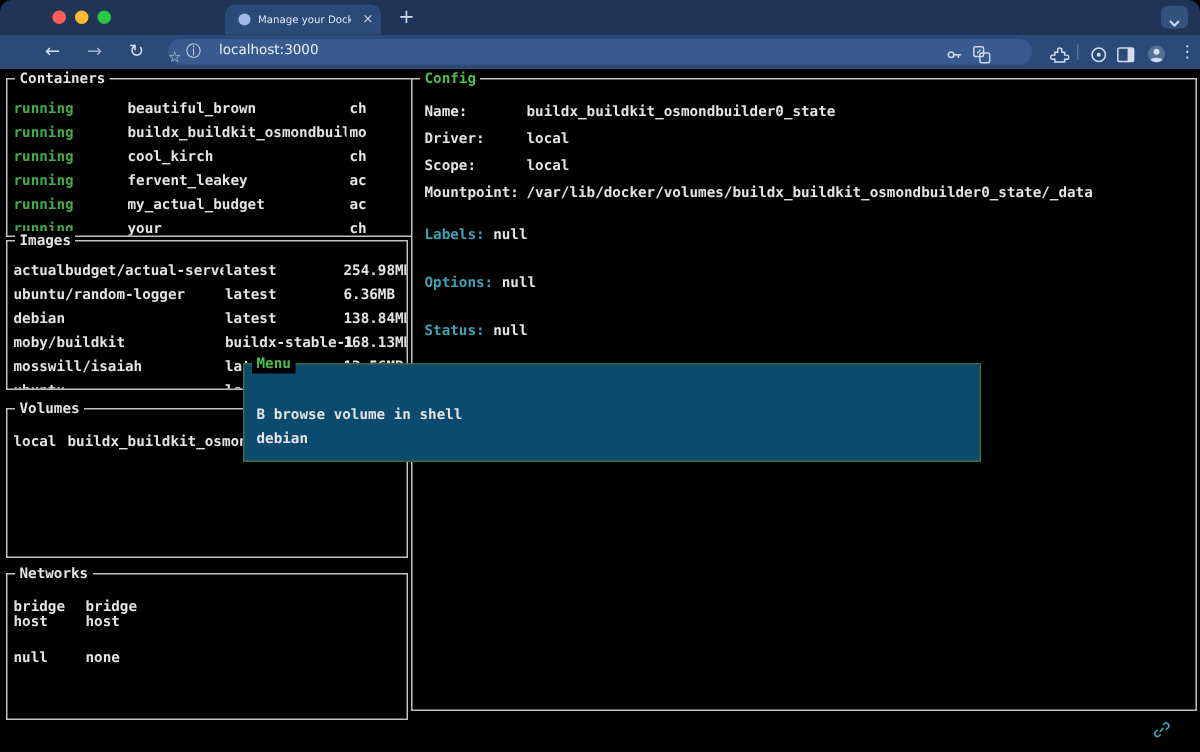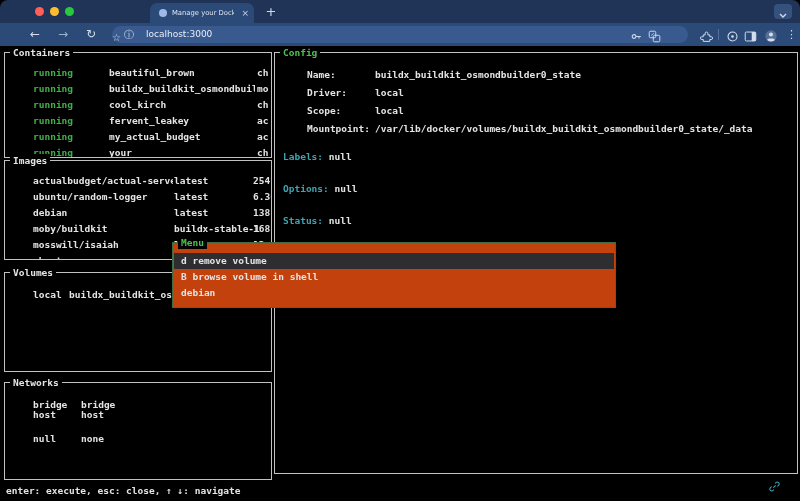--- a/index.html
+++ b/index.html
@@ -45,44 +45,44 @@
 
   
   .terminal{position:absolute;left:0;top:46px;width:800px;height:455px;background:#000;
             font-family:"DejaVu Sans Mono","Liberation Mono",monospace;
             font-size:9.5px;font-weight:700;color:var(--c-text,#e4e4e4);}
   .panel{position:absolute;border:1px solid var(--c-panel-border,#c2c2c2);background:#000;}
   .ptitle{position:absolute;top:-7px;left:5px;background:#000;padding:0 3px;line-height:13px;
           white-space:nowrap;}
   .ptitle.green{color:var(--c-green,#4ec04e);}
   .rows{position:absolute;left:0;top:0;right:0;bottom:0;overflow:hidden;}
-  .trow{position:absolute;left:0;right:0;height:16px;line-height:16px;white-space:nowrap;margin-left:24px;}
+  .trow{position:absolute;left:0;right:0;height:16px;line-height:16px;white-space:nowrap;}
   .trow span{position:absolute;white-space:nowrap;}
   .running{color:var(--c-running,#43ae47);}
   .cyan{color:var(--c-cyan,#3fa3b2);}
 
-  .p-containers{left:4px;top:6px;width:266px;height:104px;}
+  .p-containers{left:4px;top:6px;width:266px;height:104px;padding-left:20px;}
   .c-status{left:4px;} .c-name{left:80px;width:146px;overflow:hidden;} .c-img{left:228px;}
 
   .p-images{left:4px;top:114px;width:266px;height:98px;}
   .i-name{left:4px;width:140px;overflow:hidden;} .i-tag{left:145px;} .i-size{left:224px;}
 
   .p-volumes{left:4px;top:226px;width:266px;height:98px;}
   .v-driver{left:4px;} .v-name{left:40px;}
 
   .p-networks{left:4px;top:336px;width:266px;height:96px;}
   .n-name{left:4px;} .n-driver{left:52px;}
 
   .p-config{left:274px;top:6px;width:522px;height:420px;}
   .cfg-label{left:8px;} .cfg-value{left:76px;}
   .cfg-null{position:absolute;left:8px;height:16px;line-height:16px;white-space:nowrap;}
 
   
-  .menu{position:absolute;left:172px;top:196px;width:442px;height:64px;background:#c2410c;
-        border:1px solid var(--c-menu-border,#406b40);z-index:10;}
+  .menu{position:absolute;left:162px;top:196px;width:442px;height:64px;background:#0c4a6e;
+        border:1px solid var(--c-menu-border,#406b40);z-index:10;padding-left:48px;}
   .menu-item{position:absolute;left:1px;right:1px;height:16px;line-height:16px;
              padding-left:7px;white-space:nowrap;}
   .menu-item.selected{background:var(--c-menu-selected,#2e2e30);}
   .mi-0{top:10px;} .mi-1{top:26px;} .mi-2{top:42px;}
 
   .statusbar{position:absolute;left:6px;top:437px;height:16px;line-height:16px;white-space:nowrap;}
   .linkicon{position:absolute;left:768px;top:434px;width:14px;height:14px;color:var(--c-cyan,#3fa3b2);}
 </style>
 </head>
 <body>
@@ -290,26 +290,24 @@
         <div class="cfg-null" style="top:160px">
           <span class="cyan">Status:</span>
           <span> </span>
           <span>null</span>
         </div>
       </div>
     </div>
 
     <div class="menu">
       <span class="ptitle green">Menu</span>
-      <div class="menu-item selected mi-0">d remove volume</div>
       <div class="menu-item mi-1">B browse volume in shell</div>
       <div class="menu-item mi-2">debian</div>
     </div>
 
-    <div class="statusbar">enter: execute, esc: close, ↑ ↓: navigate</div>
 
     <span class="linkicon">
       <svg width="13" height="13" viewBox="0 0 16 16">
           <path d="M6.5 9.5l3-3" fill="none" stroke="currentColor" stroke-width="1.3"></path>
           <path d="M8.8 4.3l1.4-1.4a2.3 2.3 0 0 1 3.2 3.2l-1.9 1.9M7.2 11.7l-1.4 1.4a2.3 2.3 0 0 1-3.2-3.2l1.9-1.9" fill="none" stroke="currentColor" stroke-width="1.3"></path>
         </svg>
     </span>
 
   </div>
 </div>

